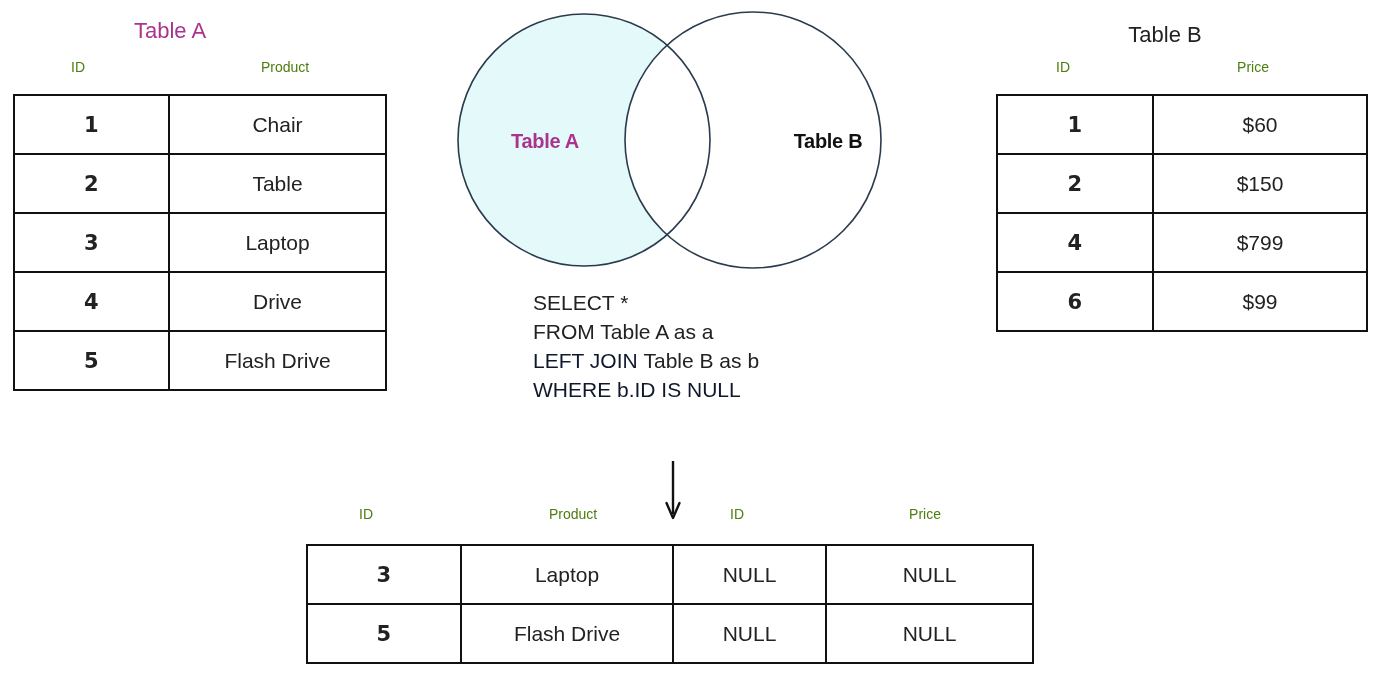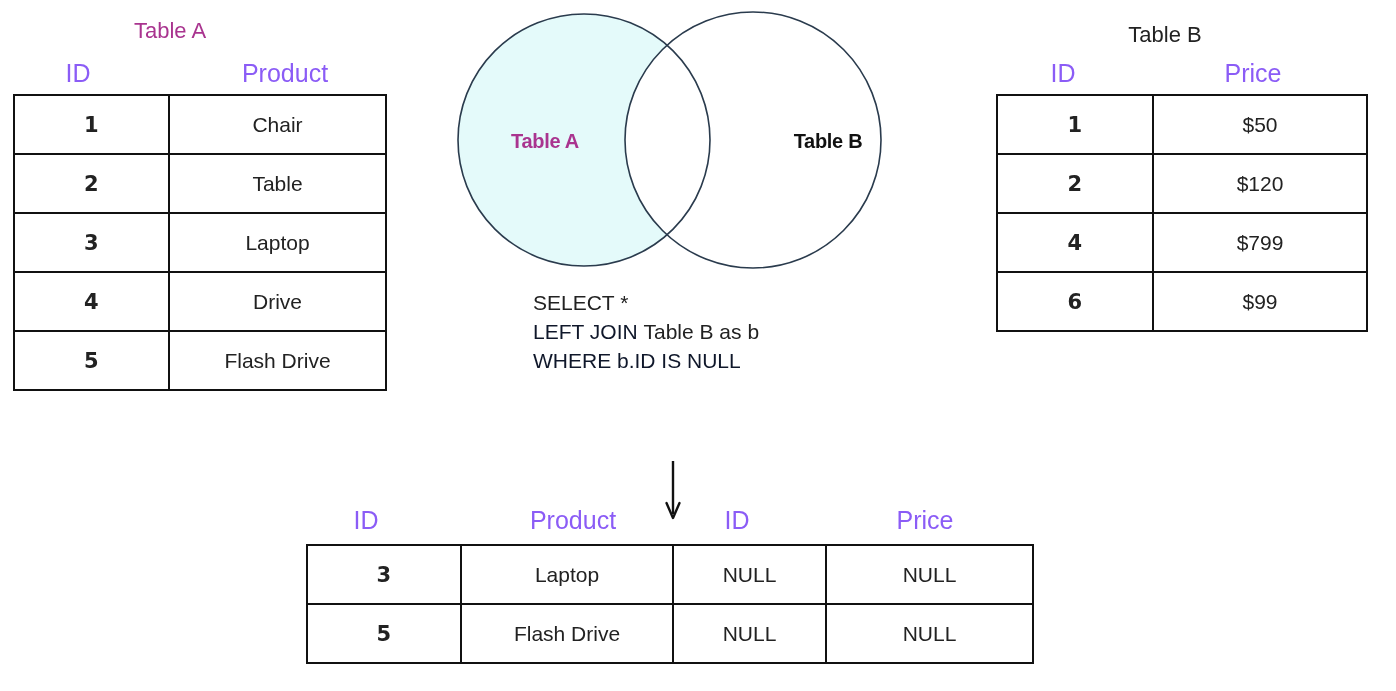--- a/index.html
+++ b/index.html
@@ -68,25 +68,25 @@
     position: absolute;
     font-size: 22px;
     text-align: center;
     white-space: nowrap;
     transform: translateX(-50%);
     color: #222222;
   }
   .caption.magenta { color: #a9348f; }
   .col-head {
     position: absolute;
-    font-size: 25px;
+    font-size: 14px;
     text-align: center;
     white-space: nowrap;
     transform: translateX(-50%);
-    color: #8b5cf6;
+    color: #4d7c0f;
   }
 
   
   #venn { left: 440px; top: 0px; width: 470px; height: 290px; }
   .venn-label {
     position: absolute;
     font-size: 20px;
     font-weight: bold;
     white-space: nowrap;
     transform: translate(-50%, -50%);
@@ -152,25 +152,25 @@
 <div class="col-head" style="left:1253px; top:59px;">Price</div>
 
 <table class="tbl" style="left:996px; top:94px; width:370px;">
   <colgroup>
       <col style="width:156px">
       <col style="width:214px">
     </colgroup>
   <tbody>
     <tr>
       <td class="num">1</td>
-      <td>$50</td>
+      <td>$60</td>
     </tr>
     <tr>
       <td class="num">2</td>
-      <td>$120</td>
+      <td>$150</td>
     </tr>
     <tr>
       <td class="num">4</td>
       <td>$799</td>
     </tr>
     <tr>
       <td class="num">6</td>
       <td>$99</td>
     </tr>
   </tbody>
@@ -192,20 +192,21 @@
     <circle cx="144" cy="140" r="126" fill="#e4fafa" mask="url(#maskLeftOnly)"></circle>
     <circle cx="144" cy="140" r="126" fill="none" stroke="#2a3b4d" stroke-width="1.6"></circle>
     <circle cx="313" cy="140" r="128" fill="none" stroke="#2a3b4d" stroke-width="1.6"></circle>
   </svg>
   <div class="venn-label a" style="left:105px; top:141px;">Table A</div>
   <div class="venn-label b" style="left:388px; top:141px;">Table B</div>
 </div>
 
 <div id="sql">
   <span class="ln">SELECT   *</span>
+  <span class="ln">FROM  Table A as a</span>
   <span class="ln"><span class="kw">LEFT JOIN</span>&nbsp;<span>Table B as b</span></span>
   <span class="ln kw">WHERE b.ID IS NULL</span>
 </div>
 
 <div class="abs" id="arrow">
   <svg width="40" height="68" viewBox="0 0 40 68">
     <line x1="18" y1="3" x2="18" y2="56" stroke="#111111" stroke-width="2.4"></line>
     <path d="M11.5 45 L18 60 L24.5 45" fill="none" stroke="#111111" stroke-width="2.4" stroke-linecap="round" stroke-linejoin="round"></path>
   </svg>
 </div>

